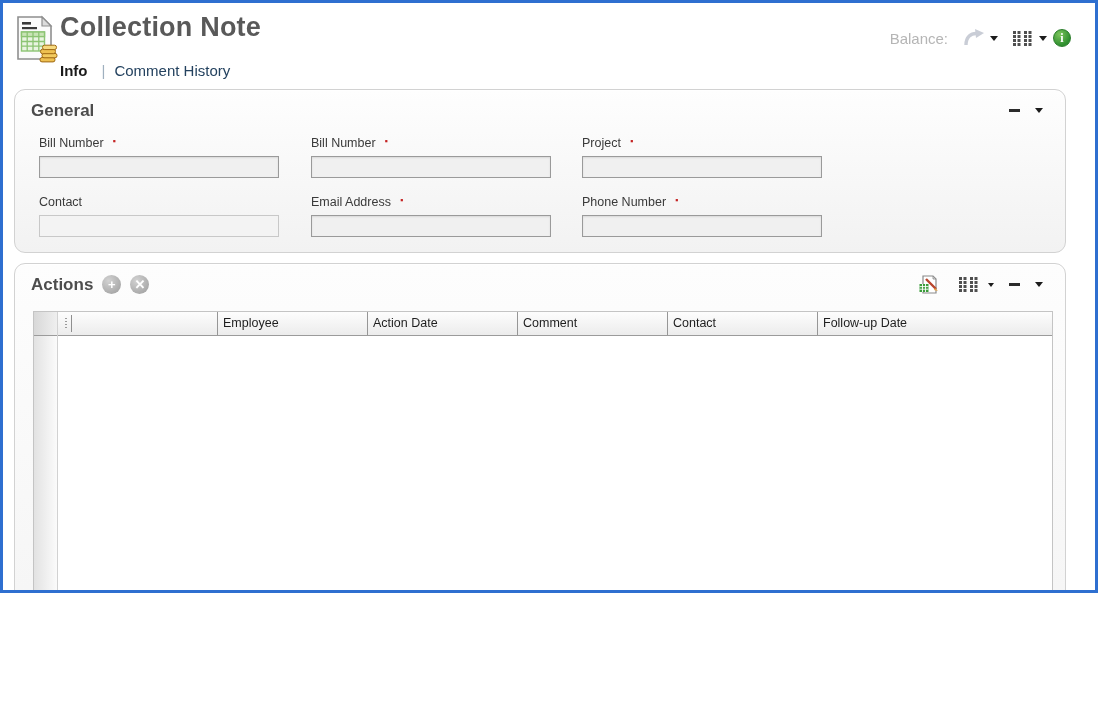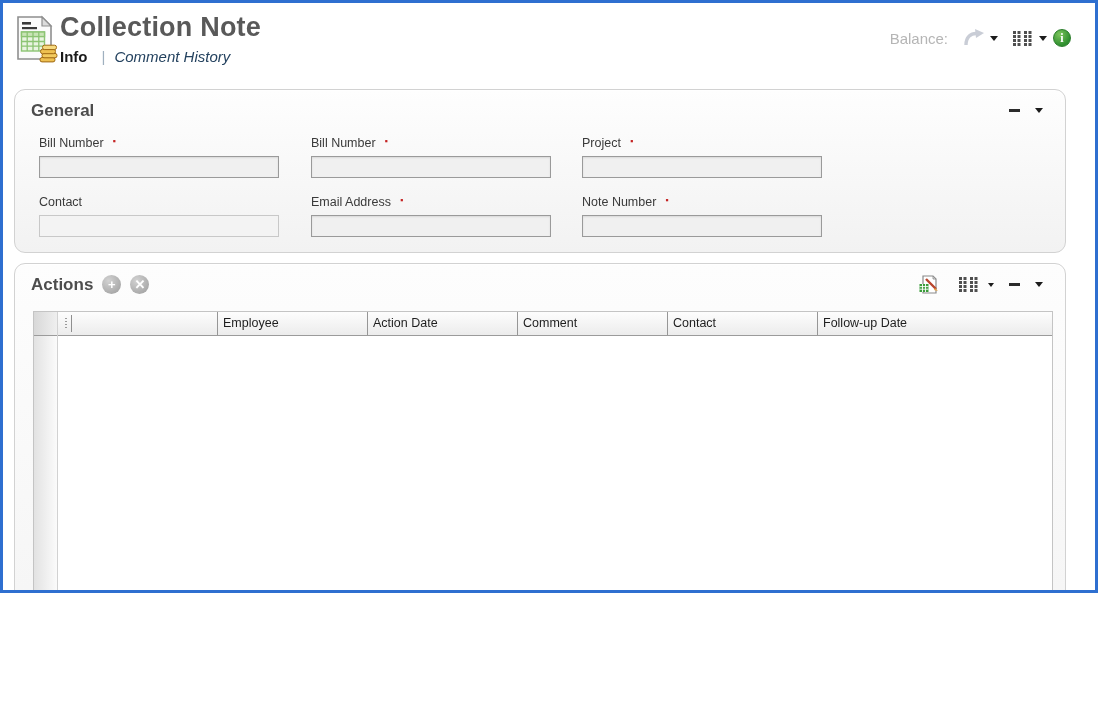--- a/index.html
+++ b/index.html
@@ -9,24 +9,24 @@
   .window {
     position:relative; width:1098px; height:593px;
     border:3px solid #2e6fd0; background:#fff; overflow:hidden;
   }
 
   
   .app-header { position:absolute; left:10px; top:9px; right:20px; height:66px; }
   .app-icon { position:absolute; left:0; top:3px; }
   .title-block { position:absolute; left:47px; top:0; }
   .page-title { font-size:27px; font-weight:bold; color:#595959; letter-spacing:0.2px; }
-  .tabs { margin-top:5px; font-size:15px; display:flex; align-items:center; }
+  .tabs { margin-top:19px; font-size:15px; display:flex; align-items:center; }
   .tab { cursor:default; }
   .tab.active { font-weight:bold; color:#1b1b1b; }
-  .tab.inactive { color:#24425f;font-style:italic; }
+  .tab.inactive { color:#24425f; }
   .tab-sep { color:#9fb0bf; margin:0 9px 0 14px; font-size:15px; }
 
   .header-right { position:absolute; right:4px; top:16px; display:flex; align-items:center; }
   .balance-label { font-size:15px; color:#b5b5b5; margin-right:14px; }
   .caret { width:0; height:0; border-left:4px solid transparent; border-right:4px solid transparent; border-top:5px solid #1c1c1c; display:inline-block; }
   .caret.sm { border-left-width:3.5px; border-right-width:3.5px; border-top-width:4.5px; }
   .icon-btn { display:inline-flex; align-items:center; margin-right:4px; cursor:pointer; } .gap14 { width:14px; }
   .info-circle {
     width:18px; height:18px; border-radius:50%;
     background: radial-gradient(circle at 35% 28%, #7cc45c, #2f8f2f 70%);
@@ -211,21 +211,21 @@
       </div>
       <div class="field">
         <div class="field-label"><span>Contact</span><span class="req-marker"></span></div>
         <input class="text-input disabled" type="text" disabled="" value="" style="">
       </div>
       <div class="field">
         <div class="field-label"><span>Email Address</span><span class="req-marker">▪</span></div>
         <input class="text-input" type="text" value="" style="">
       </div>
       <div class="field">
-        <div class="field-label"><span>Note Number</span><span class="req-marker">▪</span></div>
+        <div class="field-label"><span>Phone Number</span><span class="req-marker">▪</span></div>
         <input class="text-input" type="text" value="" style="">
       </div>
     </div>
   </div>
 
   <div class="panel actions">
     <div class="panel-head">
       <span class="panel-title">Actions</span>
       <span class="circle-btn">+</span>
       <span class="circle-btn">✕</span>

